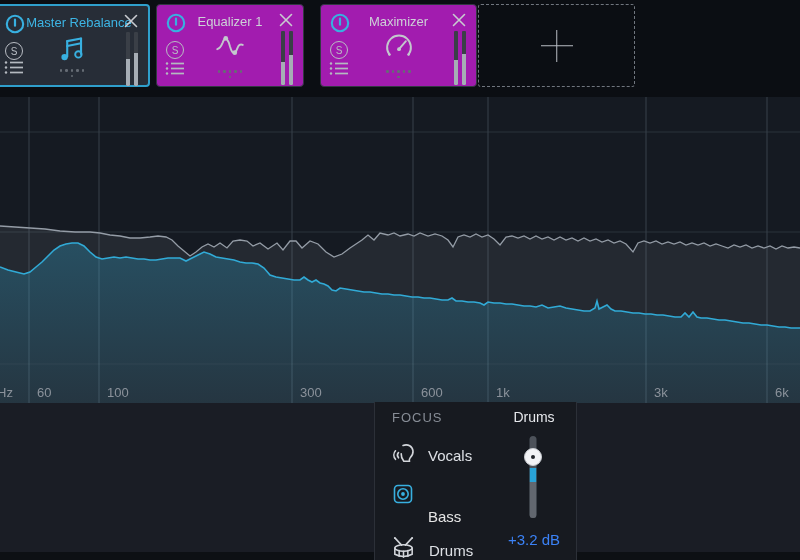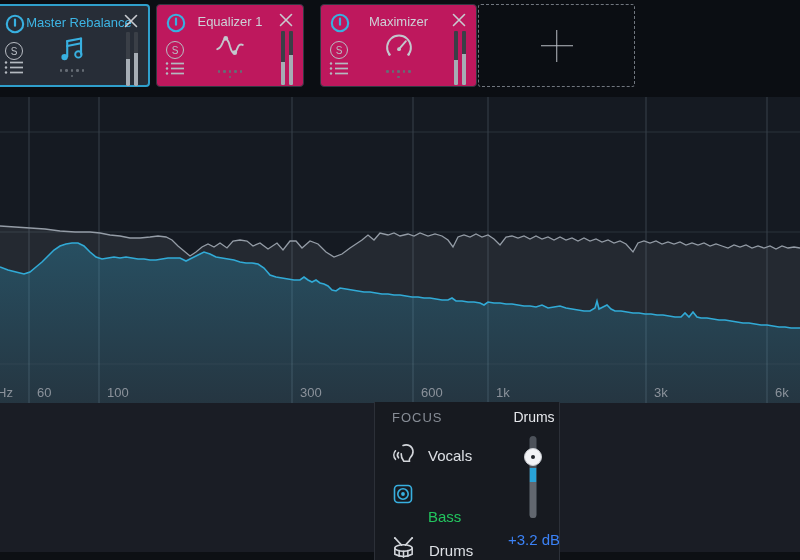--- a/index.html
+++ b/index.html
@@ -4,21 +4,21 @@
 <style>
   html,body{margin:0;padding:0;}
   body{
     width:800px;height:560px;position:relative;overflow:hidden;
     background:#0b0e13;
     font-family:"Liberation Sans", sans-serif;
     -webkit-font-smoothing:antialiased;
   }
   
   .module-chain{position:absolute;left:8px;top:0;width:800px;height:97px;background:#0b0e13;border-bottom:1px solid #272e37;}
-  .card{position:absolute;top:4px;height:83px;background:#be185d;border-radius:4px;border:1px solid #323843;box-sizing:border-box;}
+  .card{position:absolute;top:4px;height:83px;background:#a21caf;border-radius:4px;border:1px solid #323843;box-sizing:border-box;}
   .card.selected{background:#272d37;border:2px solid #2f9fcc;}
   .card-title{position:absolute;top:9px;left:0;right:0;text-align:center;font-size:13px;color:#cdd1d7;white-space:nowrap;}
   .card.selected .card-title{color:#3db5e5;}
   .card-close{position:absolute;top:7px;right:9px;width:16px;height:16px;cursor:pointer;}
   .card-close svg{display:block;}
   .card-power{position:absolute;top:7px;left:8px;width:22px;height:22px;}
   .card-solo{position:absolute;top:36px;left:9px;width:18px;height:18px;border-radius:50%;border:1.5px solid #b9bdc4;color:#b9bdc4;
     font-size:10px;line-height:18px;text-align:center;box-sizing:border-box;}
   .card-menu{position:absolute;left:8px;bottom:10px;width:20px;height:15px;}
   .card-modicon{position:absolute;left:0;right:0;top:24px;display:flex;justify-content:center;}
@@ -31,29 +31,29 @@
   .add-plus{position:absolute;left:50%;top:50%;width:32px;height:32px;transform:translate(-50%,-50%);}
   .add-plus:before,.add-plus:after{content:"";position:absolute;background:#b9bdc3;}
   .add-plus:before{left:50%;top:0;width:1.5px;height:100%;transform:translateX(-50%);}
   .add-plus:after{top:50%;left:0;height:1.5px;width:100%;transform:translateY(-50%);}
   
   .spectrum{position:absolute;left:0;top:97px;width:800px;height:306px;background:#e5e5e5;}
   .spectrum svg{display:block;}
   
   .bottom-panel{position:absolute;left:0;top:403px;width:800px;height:157px;background:#1a1d25;}
   .footer-bar{position:absolute;left:0;top:552px;width:800px;height:8px;background:#0d1014;z-index:4;}
-  .focus-panel{position:absolute;left:374px;top:402px;width:186px;height:158px;background:#171a20;z-index:5;}
+  .focus-panel{position:absolute;left:374px;top:402px;width:203px;height:158px;background:#171a20;z-index:5;}
   .focus-panel .edge{position:absolute;top:0;bottom:0;width:1px;background:#2c3038;z-index:7;}
   .focus-panel .edge.left{left:0;}
   .focus-panel .edge.right{right:0;}
   .focus-title{position:absolute;left:18px;top:8px;font-size:13px;letter-spacing:1px;color:#878d96;}
   .gain-title{position:absolute;left:110px;width:100px;top:7px;text-align:center;font-size:14px;color:#e6e8ec;}
   .focus-row{position:absolute;left:16px;width:120px;height:34px;display:flex;align-items:center;gap:12px;cursor:pointer;}
   .focus-row .label{font-size:15px;color:#dde0e5;}
-  .focus-row.selected .label{color:#22c55e;margin-top:40px;}
+  .focus-row.selected .label{color:#e5e5e5;margin-top:40px;}
   
   .focus-row.r0{top:36px;}
   .focus-row.r1{top:77px;}
   .focus-row.r2{top:131px;}
   .slider{position:absolute;left:136px;top:31px;width:46px;height:100px;}
   .slider .track{position:absolute;left:50%;transform:translateX(-50%);top:3px;width:7px;height:82px;border-radius:4px;background:#4d525a;overflow:hidden;}
   .slider .seg-cyan{position:absolute;left:0;right:0;top:32px;height:14px;background:#29a3d8;}
   .slider .seg-bot{position:absolute;left:0;right:0;top:46px;bottom:0;background:#62676f;}
   .slider .thumb{position:absolute;left:50%;top:24px;transform:translate(-50%,-50%);width:18px;height:18px;border-radius:50%;
     background:#f2f3f6;border:1px solid #c9ccd1;box-sizing:border-box;}

